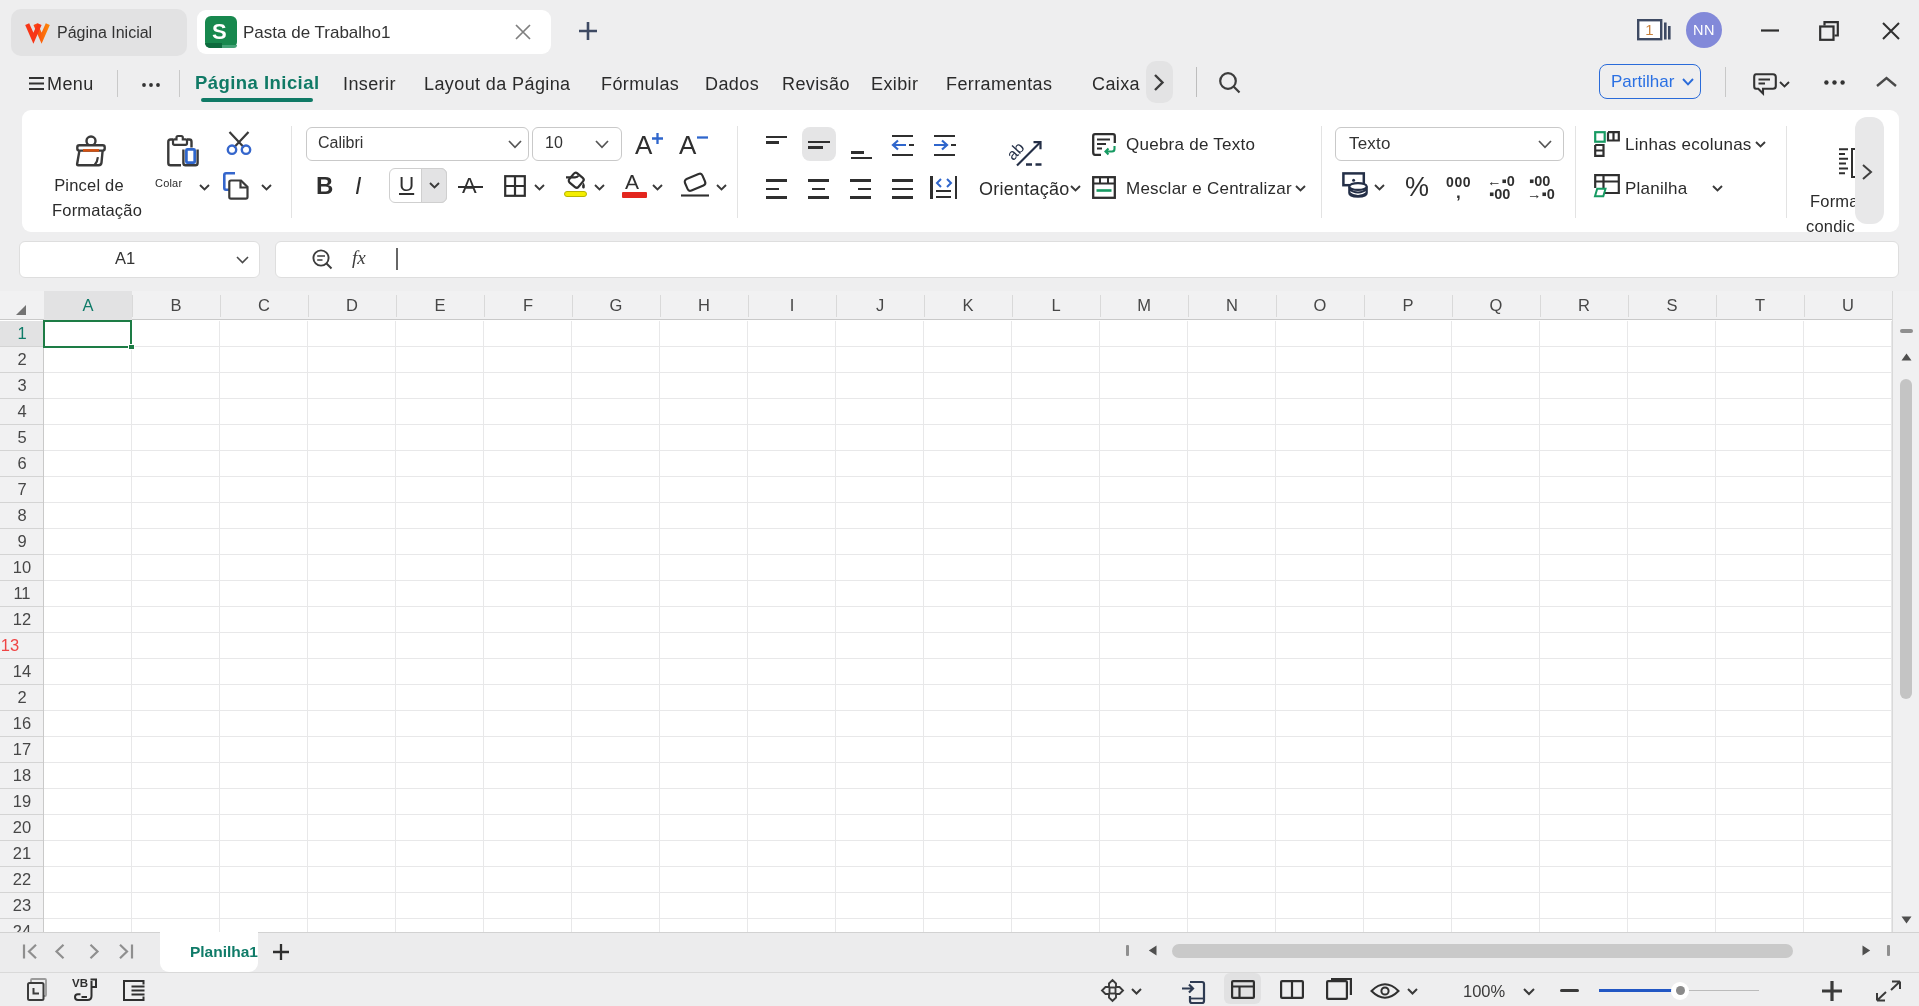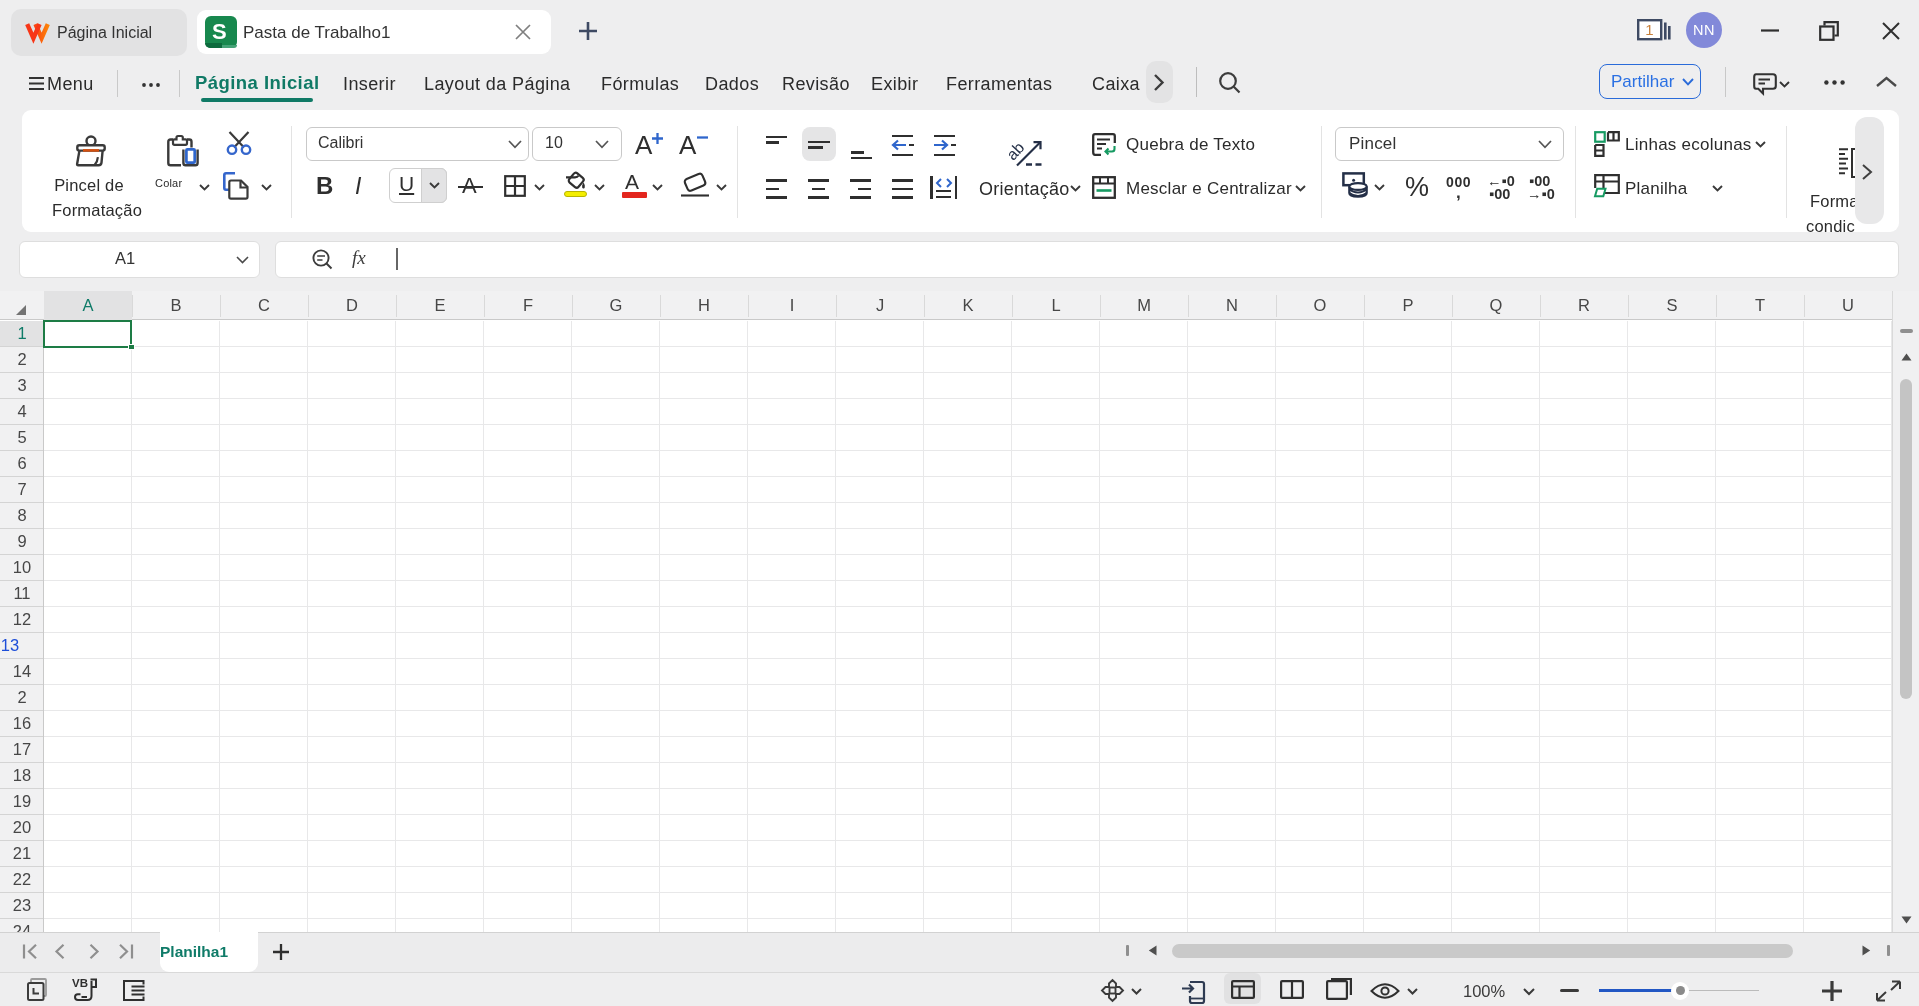--- a/index.html
+++ b/index.html
@@ -279,21 +279,21 @@
  <rect x="1.2" y="1.2" width="21.6" height="20.6" fill="none" stroke="#2f2f2f" stroke-width="2.3"></rect>
  <path d="M1.2,7.5 H22.8 M8,1.2 V7.5 M16,1.2 V7.5" stroke="#2f2f2f" stroke-width="2"></path>
  <path d="M4.5,14.5 H19.5" stroke="#169a62" stroke-width="2.6"></path>
 </svg>
 <div class="txt" style="left:1126px;top:179px;font-size:17px;letter-spacing:.25px">Mesclar e Centralizar</div>
 <svg style="left:1295px;top:185px" width="11" height="7" viewBox="0 0 11 7">
     <polyline points="1,1 5.5,5.5 10,1" fill="none" stroke="#3a3a3a" stroke-width="1.9"></polyline>
   </svg>
 
 <div class="abs" style="left:1335px;top:127px;width:229px;height:34px;background:#fff;border:1px solid #c9c9c9;border-radius:6px"></div>
-<div class="txt" style="left:1349px;top:134px;font-size:17px;color:#333;letter-spacing:.2px">Pincel</div>
+<div class="txt" style="left:1349px;top:134px;font-size:17px;color:#333;letter-spacing:.2px">Texto</div>
 <svg style="left:1538px;top:140px" width="14" height="9" viewBox="0 0 14 9">
     <polyline points="1,1 7,7.3 13,1" fill="none" stroke="#555" stroke-width="1.7"></polyline>
   </svg>
 
 <svg style="left:1342px;top:172px" width="27" height="27" viewBox="0 0 27 27">
  <rect x="1.4" y="1.4" width="20.4" height="11.8" fill="none" stroke="#242f47" stroke-width="2.5"></rect>
  <circle cx="11.6" cy="8.3" r="1.5" fill="#242f47"></circle>
  <path d="M7.3,14.5 V21 Q7.3,24.6 16,24.6 Q24.7,24.6 24.7,21 V14.5" fill="#fff" stroke="#242f47" stroke-width="2.2"></path>
  <ellipse cx="16" cy="14.5" rx="8.7" ry="3.4" fill="#fff" stroke="#242f47" stroke-width="2.2"></ellipse>
  <path d="M7.5,17.5 Q11,20.4 16,20.4 Q21,20.4 24.5,17.5" fill="none" stroke="#242f47" stroke-width="2"></path>
@@ -414,21 +414,21 @@
  <div class="txt" style="left:0;top:85px;width:44px;text-align:center;font-size:16.5px;color:#474747">3</div>
  <div class="txt" style="left:0;top:111px;width:44px;text-align:center;font-size:16.5px;color:#474747">4</div>
  <div class="txt" style="left:0;top:137px;width:44px;text-align:center;font-size:16.5px;color:#474747">5</div>
  <div class="txt" style="left:0;top:163px;width:44px;text-align:center;font-size:16.5px;color:#474747">6</div>
  <div class="txt" style="left:0;top:189px;width:44px;text-align:center;font-size:16.5px;color:#474747">7</div>
  <div class="txt" style="left:0;top:215px;width:44px;text-align:center;font-size:16.5px;color:#474747">8</div>
  <div class="txt" style="left:0;top:241px;width:44px;text-align:center;font-size:16.5px;color:#474747">9</div>
  <div class="txt" style="left:0;top:267px;width:44px;text-align:center;font-size:16.5px;color:#474747">10</div>
  <div class="txt" style="left:0;top:293px;width:44px;text-align:center;font-size:16.5px;color:#474747">11</div>
  <div class="txt" style="left:0;top:319px;width:44px;text-align:center;font-size:16.5px;color:#474747">12</div>
- <div class="txt" style="left:0;top:345px;width:20px;text-align:center;font-size:16.5px;color:#1d4ed8">13</div>
+ <div class="txt" style="left:0;top:345px;width:20px;text-align:center;font-size:16.5px;color:#ef4444">13</div>
  <div class="txt" style="left:0;top:371px;width:44px;text-align:center;font-size:16.5px;color:#474747">14</div>
  <div class="txt" style="left:0;top:397px;width:44px;text-align:center;font-size:16.5px;color:#474747">2</div>
  <div class="txt" style="left:0;top:423px;width:44px;text-align:center;font-size:16.5px;color:#474747">16</div>
  <div class="txt" style="left:0;top:449px;width:44px;text-align:center;font-size:16.5px;color:#474747">17</div>
  <div class="txt" style="left:0;top:475px;width:44px;text-align:center;font-size:16.5px;color:#474747">18</div>
  <div class="txt" style="left:0;top:501px;width:44px;text-align:center;font-size:16.5px;color:#474747">19</div>
  <div class="txt" style="left:0;top:527px;width:44px;text-align:center;font-size:16.5px;color:#474747">20</div>
  <div class="txt" style="left:0;top:553px;width:44px;text-align:center;font-size:16.5px;color:#474747">21</div>
  <div class="txt" style="left:0;top:579px;width:44px;text-align:center;font-size:16.5px;color:#474747">22</div>
  <div class="txt" style="left:0;top:605px;width:44px;text-align:center;font-size:16.5px;color:#474747">23</div>
@@ -460,21 +460,21 @@
  <polyline points="8.5,0.8 1.5,7.5 8.5,14.2" fill="none" stroke="#8f8f8f" stroke-width="2.2"></polyline>
 </svg>
 <svg style="left:89px;top:944px" width="10" height="15" viewBox="0 0 10 15">
  <polyline points="1.5,0.8 8.5,7.5 1.5,14.2" fill="none" stroke="#8f8f8f" stroke-width="2.2"></polyline>
 </svg>
 <svg style="left:118px;top:944px" width="16" height="15" viewBox="0 0 16 15">
  <polyline points="2,0.8 9,7.5 2,14.2" fill="none" stroke="#8f8f8f" stroke-width="2.2"></polyline>
  <path d="M14,0.5 V14.5" stroke="#8f8f8f" stroke-width="2.2"></path>
 </svg>
 <div class="abs" style="left:160px;top:932px;width:98px;height:40px;background:#fff;border-radius:0 0 9px 9px"></div>
-<div class="txt" style="left:160px;top:943px;width:98px;text-align:left;font-size:15.5px;font-weight:bold;color:#0f7b68">Planilha1</div>
+<div class="txt" style="left:160px;top:943px;width:98px;text-align:right;font-size:15.5px;font-weight:bold;color:#0f7b68">Planilha1</div>
 <svg style="left:273px;top:944px" width="16" height="16" viewBox="0 0 16 16">
     <path d="M8,0 V16 M0,8 H16" stroke="#2f2f2f" stroke-width="2.3"></path>
   </svg>
 <div class="abs" style="left:1126px;top:945px;width:2.5px;height:11px;background:#8f8f8f;border-radius:1px"></div>
 <svg style="left:1148px;top:945px" width="9" height="11" viewBox="0 0 9 11">
     <path d="M8.5,0.5 V10.5 L0.8,5.5 Z" fill="#4f4f4f"></path>
   </svg>
 <div class="abs" style="left:1172px;top:944px;width:621px;height:13.5px;background:#c9c9c9;border-radius:7px"></div>
 <svg style="left:1862px;top:945px" width="9" height="11" viewBox="0 0 9 11">
     <path d="M0.5,0.5 V10.5 L8.2,5.5 Z" fill="#4f4f4f"></path>

